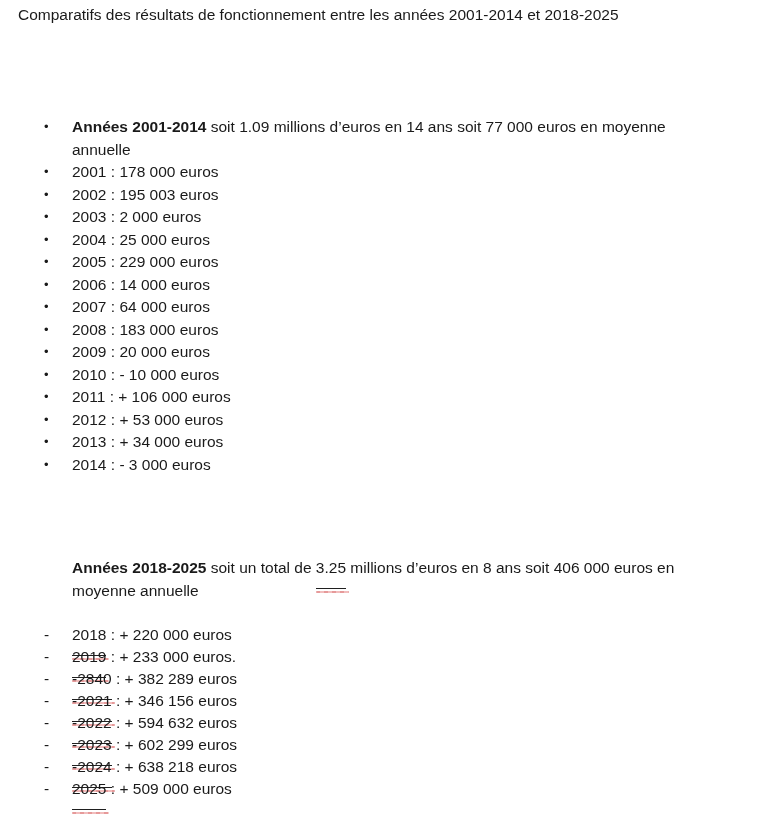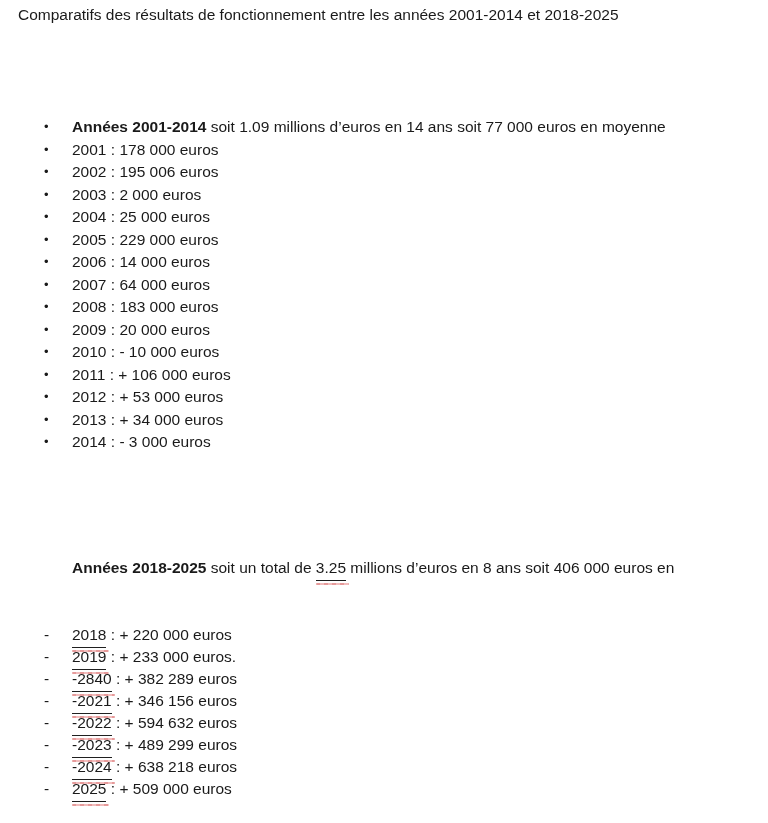--- a/index.html
+++ b/index.html
@@ -50,50 +50,50 @@
     left: 44px;
     top: 624px;
     width: 620px;
   }
   .list2 .li { line-height: 22px; }
 
   
   .marked {
     position: relative;
     border-bottom: 1px solid #1f1f1f;
-    padding-bottom: 4px;
+    padding-bottom: 12px;
   }
   .marked::after {
     content: "";
     position: absolute;
     left: 0;
     right: -3px;
     bottom: -5px;
     height: 2.5px;
     border-radius: 2px;
     background: repeating-linear-gradient(90deg, #e69a9a 0 4px, #f2bdbd 4px 8px);
   }
 </style>
 </head>
 <body>
 
 <div class="title">Comparatifs des résultats de fonctionnement entre les années 2001-2014 et 2018-2025</div>
 
 <ul class="list1">
   <li class="li">
     <span class="mk bullet">•</span>
-    <span class="tx"><span class="b">Années 2001-2014</span><span> soit 1.09 millions d’euros en 14 ans soit 77 000 euros en moyenne</span></span>
+    <span class="tx"><span class="b">Années 2001-2014</span><span> soit 1.09 millions d’euros en 14 ans soit 77 000 euros en moyenne</span><span class="block">annuelle</span></span>
   </li>
   <li class="li">
       <span class="mk bullet">•</span>
       <span class="tx">2001 : 178 000 euros</span>
     </li>
   <li class="li">
       <span class="mk bullet">•</span>
-      <span class="tx">2002 : 195 006 euros</span>
+      <span class="tx">2002 : 195 003 euros</span>
     </li>
   <li class="li">
       <span class="mk bullet">•</span>
       <span class="tx">2003 : 2 000 euros</span>
     </li>
   <li class="li">
       <span class="mk bullet">•</span>
       <span class="tx">2004 : 25 000 euros</span>
     </li>
   <li class="li">
@@ -131,21 +131,21 @@
   <li class="li">
       <span class="mk bullet">•</span>
       <span class="tx">2013 : + 34 000 euros</span>
     </li>
   <li class="li">
       <span class="mk bullet">•</span>
       <span class="tx">2014 : - 3 000 euros</span>
     </li>
 </ul>
 
-<div class="hdr2"><span class="b">Années 2018-2025</span><span> soit un total de </span><span class="marked">3.25</span><span> millions d’euros en 8 ans soit 406 000 euros en</span></div>
+<div class="hdr2"><span class="b">Années 2018-2025</span><span> soit un total de </span><span class="marked">3.25</span><span> millions d’euros en 8 ans soit 406 000 euros en</span><span class="block">moyenne annuelle</span></div>
 
 <ul class="list2">
   <li class="li">
       <span class="mk">-</span>
       <span class="tx"><span class="marked">2018</span><span> : + 220 000 euros</span></span>
     </li>
   <li class="li">
       <span class="mk">-</span>
       <span class="tx"><span class="marked">2019</span><span> : + 233 000 euros.</span></span>
     </li>
@@ -156,21 +156,21 @@
   <li class="li">
       <span class="mk">-</span>
       <span class="tx"><span class="marked">-2021</span><span> : + 346 156 euros</span></span>
     </li>
   <li class="li">
       <span class="mk">-</span>
       <span class="tx"><span class="marked">-2022</span><span> : + 594 632 euros</span></span>
     </li>
   <li class="li">
       <span class="mk">-</span>
-      <span class="tx"><span class="marked">-2023</span><span> : + 489 299 euros</span></span>
+      <span class="tx"><span class="marked">-2023</span><span> : + 602 299 euros</span></span>
     </li>
   <li class="li">
       <span class="mk">-</span>
       <span class="tx"><span class="marked">-2024</span><span> : + 638 218 euros</span></span>
     </li>
   <li class="li">
       <span class="mk">-</span>
       <span class="tx"><span class="marked">2025</span><span> : + 509 000 euros</span></span>
     </li>
 </ul>

